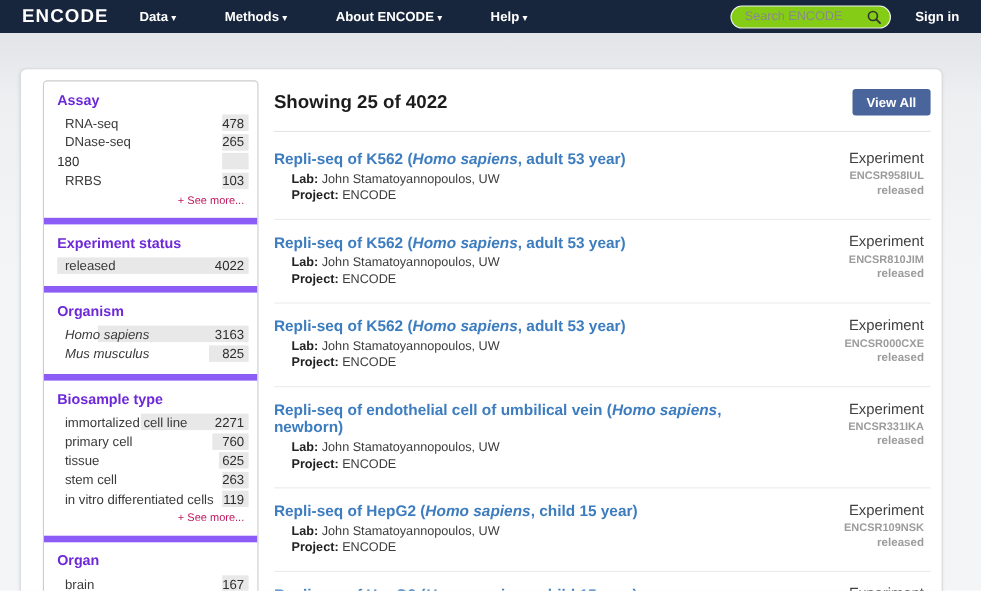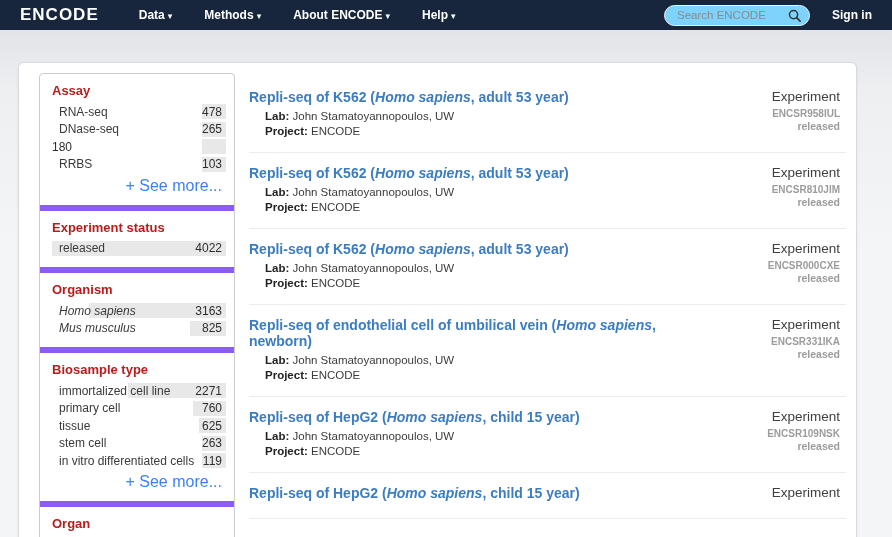--- a/index.html
+++ b/index.html
@@ -9,29 +9,29 @@
     background:linear-gradient(180deg,#dcdfe4 0px,#edeff1 90px,#f4f5f6 250px);
     color:#333;
   }
 
   
   .navbar {
     height:30px; background:#17263c; display:flex; align-items:center;
     padding:0 20px; color:#fff;
   }
   .brand { font-size:17px; font-weight:700; letter-spacing:1px; color:#fff; cursor:pointer; }
-  .nav-menu { display:flex; align-items:center; margin-left:40px; }
+  .nav-menu { display:flex; align-items:center; margin-left:28px;gap:12px; }
   .nav-item {
     font-size:12px; font-weight:700; color:#fff; margin-right:32px;
     cursor:pointer; white-space:nowrap; display:flex; align-items:center;
   }
   .caret { font-size:9px; margin-left:3px; position:relative; top:1px; }
   .nav-right { margin-left:auto; display:flex; align-items:center; }
   .search-pill {
-    background:#7dd3fc; border-radius:11px; height:21px; width:146px;
+    background:#84cc16; border-radius:11px; height:21px; width:146px;
     display:flex; align-items:center; padding:0 8px 0 12px;
     border:1px solid #f2f2f2;
   }
   .search-pill input {
     border:none; outline:none; background:transparent; flex:1; min-width:0;
     font-size:11.5px; color:#333; font-family:inherit;
   }
   .search-pill input::placeholder { color:#8a8a8a; }
   .search-icon-svg { flex:0 0 auto; display:block; }
   .signin { font-size:12px; font-weight:700; color:#fff; margin-left:22px; cursor:pointer; }
@@ -43,34 +43,34 @@
     padding:10px 8px 30px 20px; display:flex; min-height:560px;
   }
 
   
   .facets {
     width:196px; flex:0 0 196px; border:1px solid #ccc; border-radius:4px;
     background:#fff; align-self:flex-start; overflow:hidden;
   }
   .facet-group { padding:9px 8px 10px 12px; }
   .facet-group + .facet-group { border-top:6px solid #8b5cf6; }
-  .facet-title { font-size:13px; font-weight:700; color:#b91c1c; margin-bottom:5px; }
+  .facet-title { font-size:13px; font-weight:700; color:#6d28d9; margin-bottom:5px; }
   .facet-row {
     position:relative; height:17px; display:flex; align-items:center;
     font-size:12px; cursor:pointer; margin-bottom:0.5px;
   }
   .facet-bar {
     position:absolute; right:0; top:1px; bottom:1px; background:#e8e8e8; z-index:0;
   }
   .facet-label { position:relative; z-index:1; padding-left:7px; color:#3a3a3a; flex:1;
     white-space:nowrap; overflow:hidden; }
   .facet-label.italic { font-style:italic; }
   .facet-count { position:relative; z-index:1; color:#2e2e2e; padding-right:4px; }
   .see-more {
-    display:block; text-align:right; font-size:16px; color:#3b82f6;
+    display:block; text-align:right; font-size:10px; color:#be185d;
     margin-top:4px; padding-right:4px; cursor:pointer; text-decoration:none;
   }
 
   
   .results { flex:1; margin-left:14px; padding-right:2px; }
   .results-header {
     display:flex; align-items:center; justify-content:space-between;
     padding:8px 0 14px 0; border-bottom:1px solid #e4e4e4;
   }
   .showing { font-size:17px; font-weight:700; color:#1c1c1c; }
@@ -238,20 +238,24 @@
     <span class="facet-label">brain</span>
     <span class="facet-count">167</span>
   </div>
 
 </div>
 
   </div>
 </div>
 
   <div class="results">
+    <div class="results-header">
+      <div class="showing">Showing 25 of 4022</div>
+      <button class="view-all-btn">View All</button>
+    </div>
     <div id="results-list">
   <div class="result-item">
     <div class="result-left">
       <a class="result-title"><span>Repli-seq of K562 (</span><span class="org">Homo sapiens</span><span>, adult 53 year)</span></a>
       <div class="meta-line">
         <b>Lab:</b> <span>John Stamatoyannopoulos, UW</span>
       </div>
       <div class="meta-line">
         <b>Project:</b> <span>ENCODE</span>
       </div>

